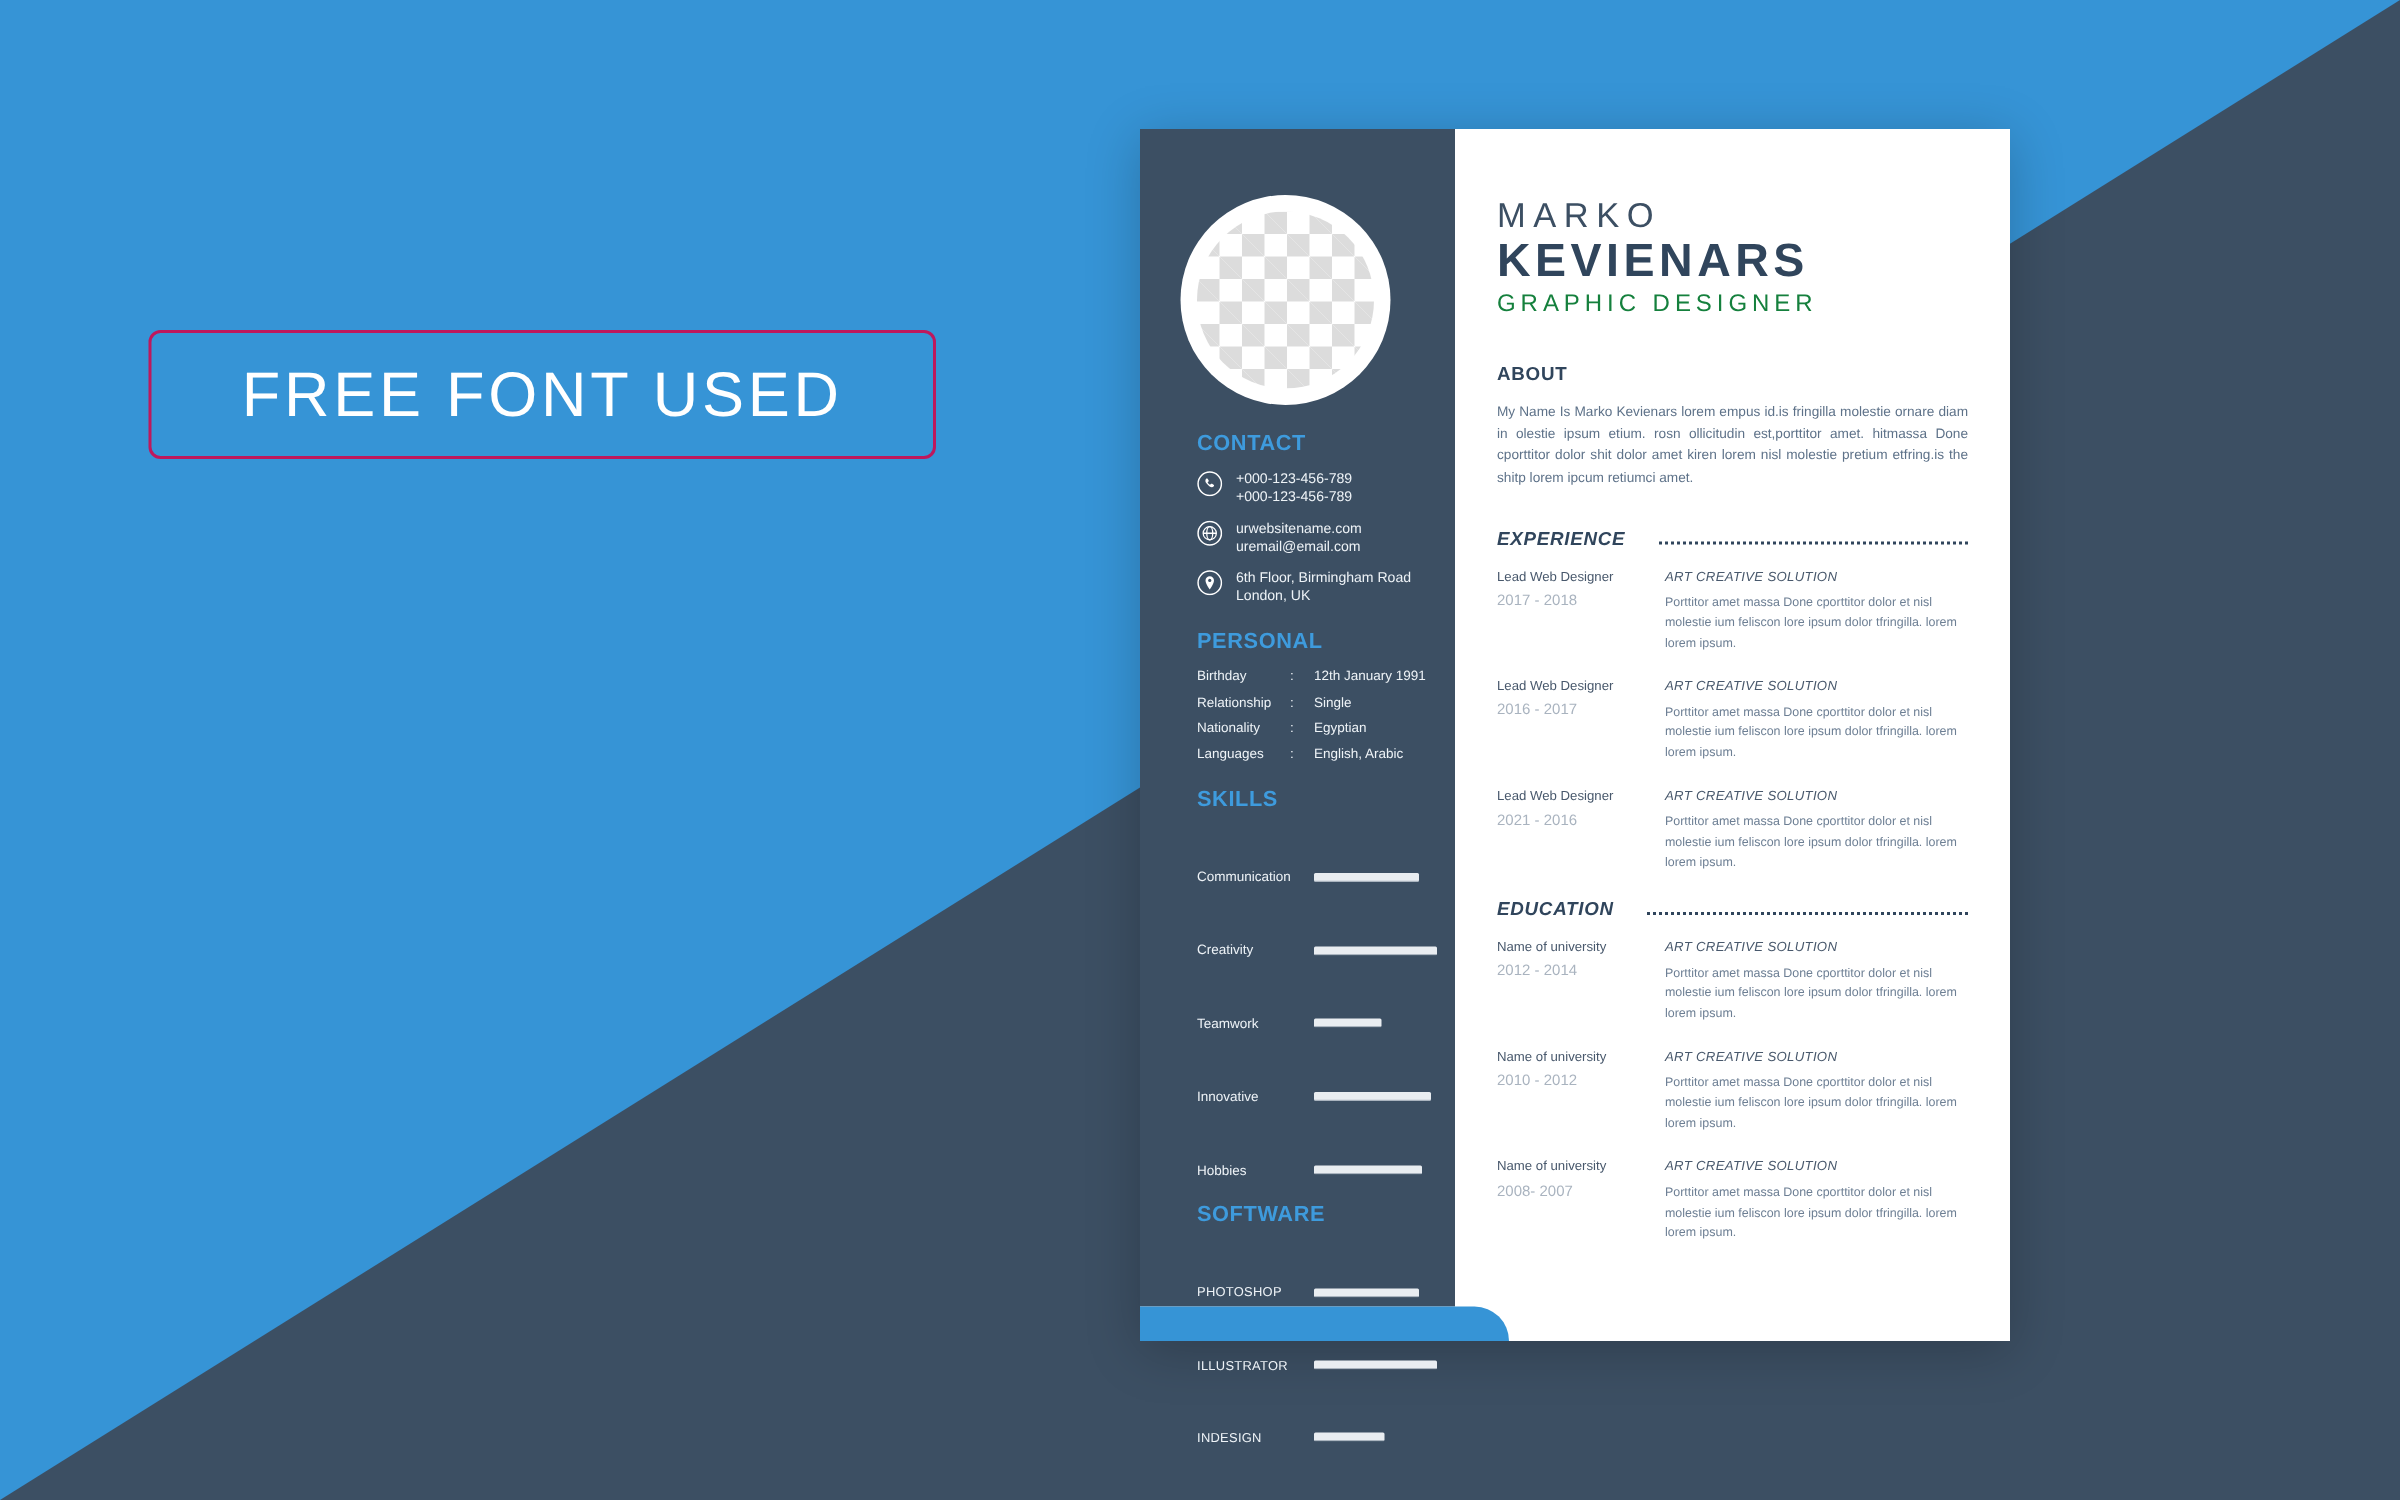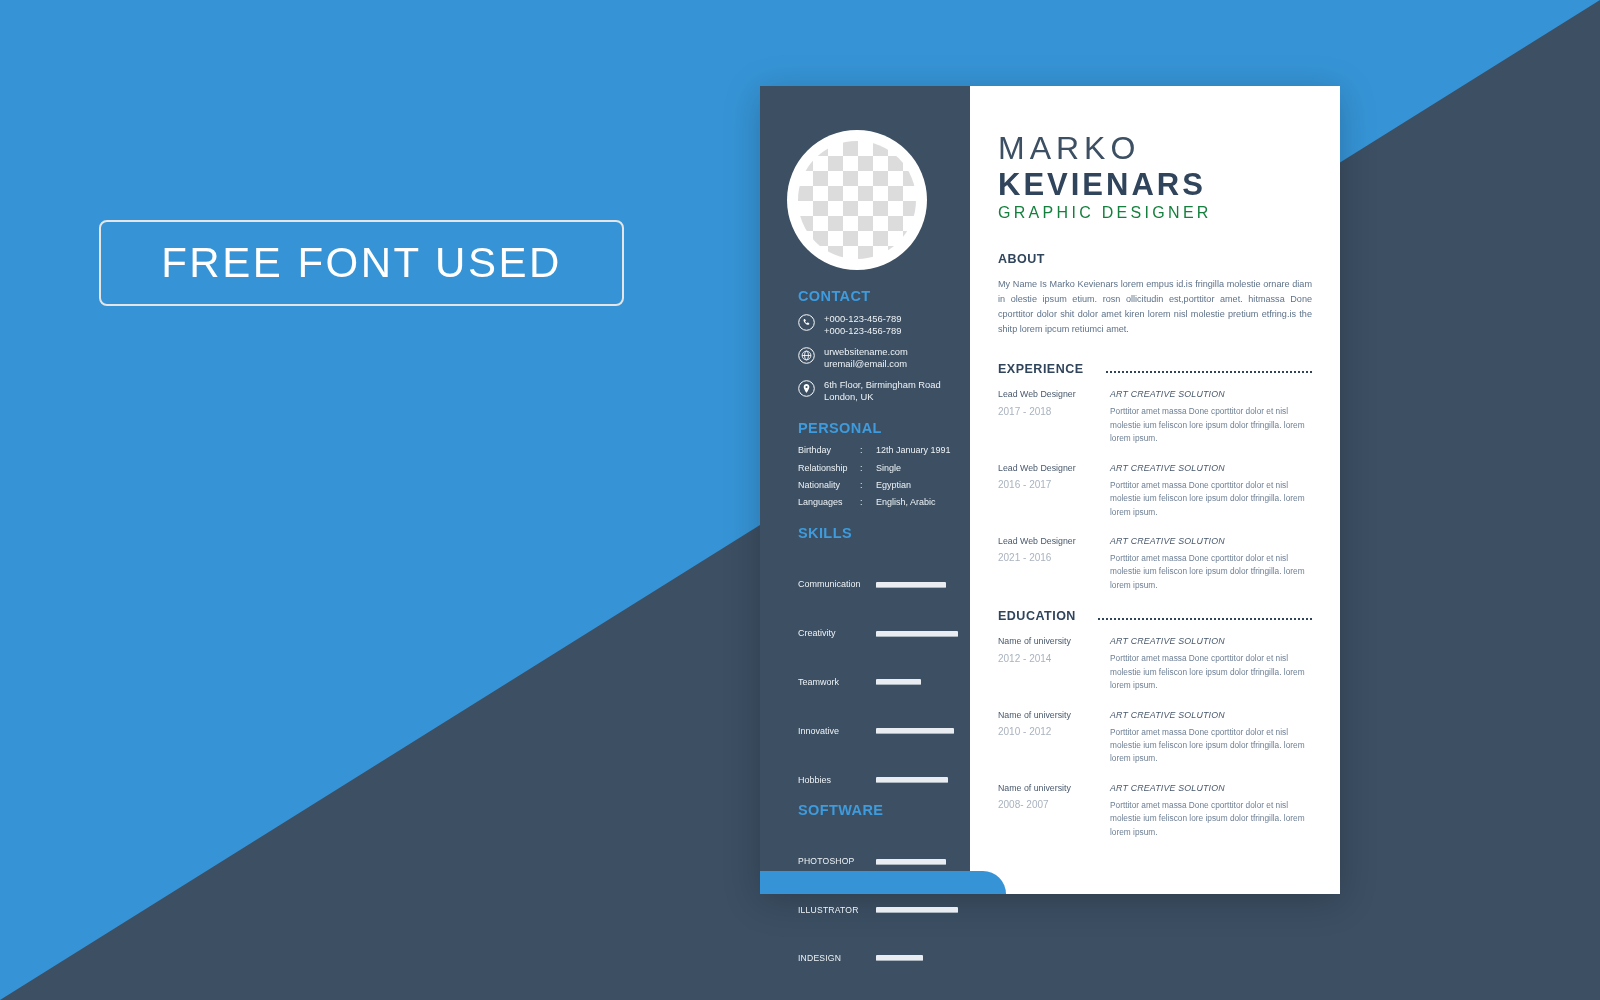--- a/index.html
+++ b/index.html
@@ -26,21 +26,21 @@
   #promo {
     position: absolute;
     left: 99px; top: 220px;
     width: 525px;
     display: flex; flex-direction: column;
     gap: 38px;
     z-index: 5;
   }
   .promo-badge {
     height: 86px;
-    border: 2px solid #e5e5e5;
+    border: 2px solid #be185d;
     border-radius: 8px;
     display: flex; align-items: center; justify-content: center;
     color: #ffffff;
     font-size: 42px;
     font-weight: 400;
     letter-spacing: 2.5px;
     background: transparent;
   }
 
   
@@ -188,39 +188,40 @@
   #main {
     position: absolute;
     left: 210px; top: 0;
     width: 370px; height: 808px;
     background: #ffffff;
     z-index: 3;
     padding: 44px 28px 0 28px;
   }
   #name-block { margin-bottom: 30px; }
   #first-name {
-    font-size: 32px; letter-spacing: 5px;
+    font-size: 23px; letter-spacing: 5px;
     color: #3c4f63; font-weight: 400; line-height: 1.18;
   }
   #last-name {
     font-size: 31px; letter-spacing: 3px;
     color: #30455c; font-weight: bold; line-height: 1.12;
   }
   #job-title {
     font-size: 16px; letter-spacing: 3.3px;
     color: #15803d; margin-top: 2px;
   }
   .main-heading {
     font-size: 12.5px; font-weight: bold;
     color: #30455c; letter-spacing: 0.5px;
     margin-bottom: 11px;
   }
   .heading-dotted {
     display: flex; gap: 22px;
     margin-bottom: 13px;
+    font-style: italic;
   }
   .heading-dotted .main-heading { margin-bottom: 0; }
   .dots {
     flex: 1 1 auto;
     border-bottom: 2.2px dotted #30455c;
     margin-bottom: 3px;
   }
   #about-text {
     font-size: 9.1px;
     line-height: 1.62;

